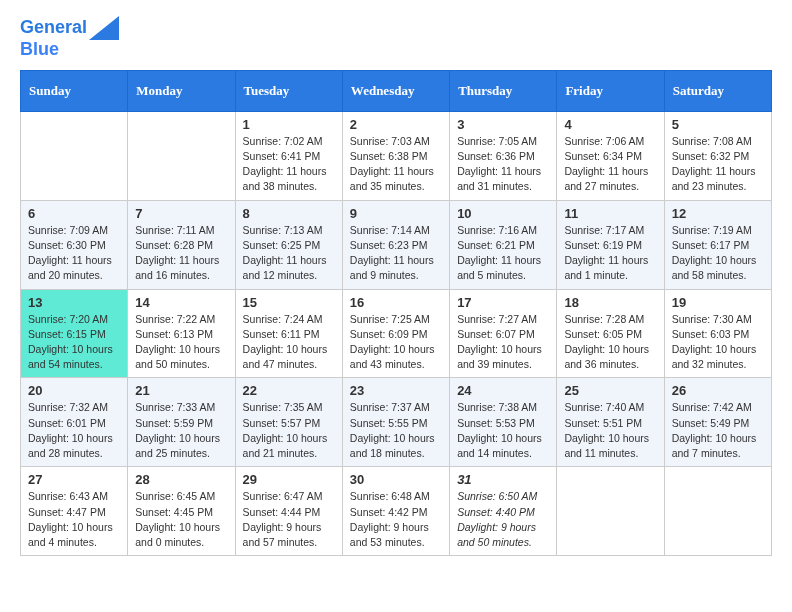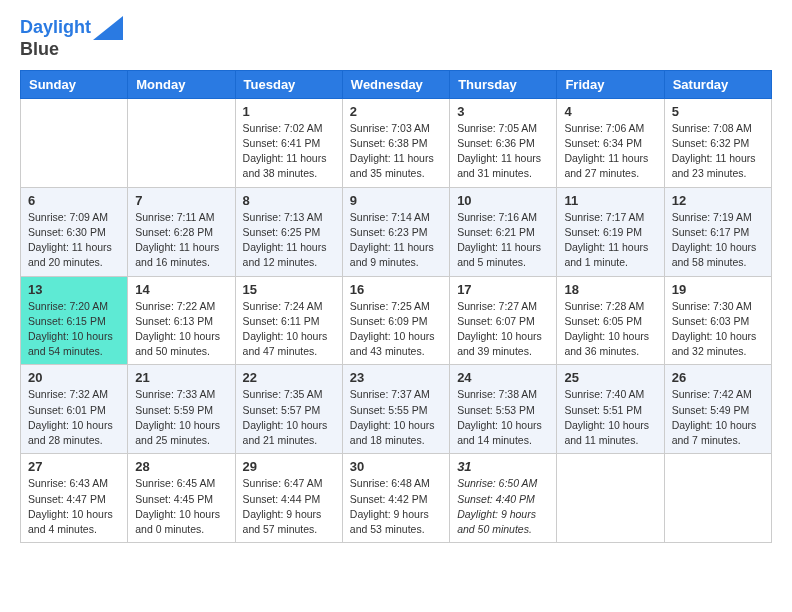--- a/index.html
+++ b/index.html
@@ -55,22 +55,23 @@
       width: 100%;
       border-collapse: collapse;
       border: 1px solid #ccc;
     }
     .calendar th {
       background-color: #2a7ae2;
       color: #fff;
       font-size: 13px;
       font-weight: bold;
       text-align: left;
-      padding: 6px 8px;
+      padding: 12px 8px;
       border: 1px solid #1a6ad2;
+      font-family: Liberation Serif, serif;
     }
     .calendar td {
       vertical-align: top;
       border: 1px solid #ccc;
       padding: 5px 7px;
       min-height: 80px;
       width: calc(100%/7);
       background: #fff;
     }
     .calendar tr:nth-child(even) td {
@@ -97,28 +98,28 @@
   </style>
 </head>
 <body>
 
 <div class="container">
   <div class="header">
     <div class="logo">
       <div>
         <div style="display:flex;align-items:center;">
           <div class="logo-text">
-            <span>Daylight</span>
+            <span>General</span>
             
           </div>
           <svg class="logo-icon" viewBox="0 0 30 24" xmlns="http://www.w3.org/2000/svg">
             <polygon points="0,24 30,0 30,24" fill="#2a7ae2"></polygon>
           </svg>
         </div>
-        <div class="logo-text" style="color:#404040;font-size:18px;font-weight:bold;">Blue</div>
+        <div class="logo-text" style="color:#3b82f6;font-size:18px;font-weight:bold;">Blue</div>
       </div>
     </div>
     <div class="title-block">
       <h1></h1>
       <h2></h2>
     </div>
   </div>
 
   <table class="calendar">
     <thead>

